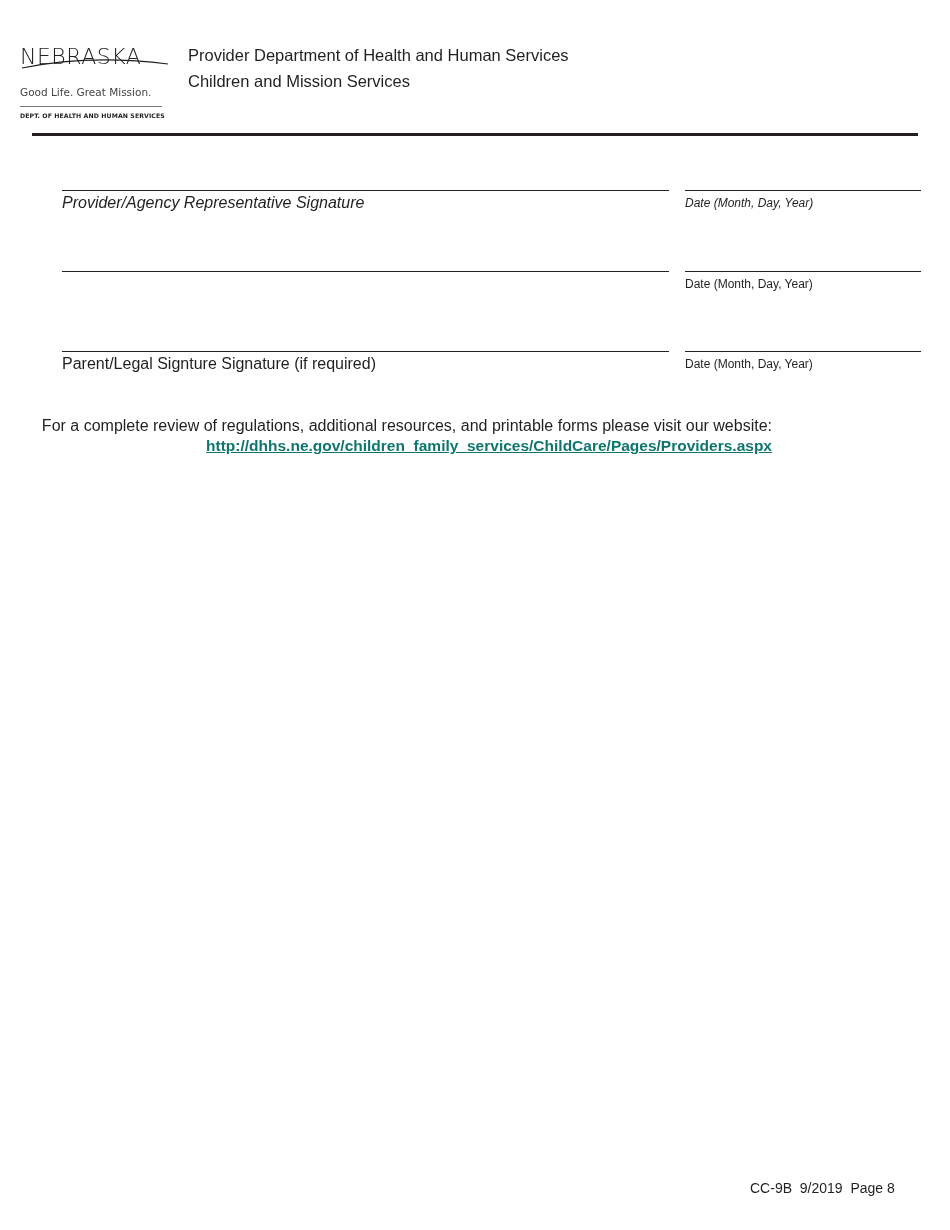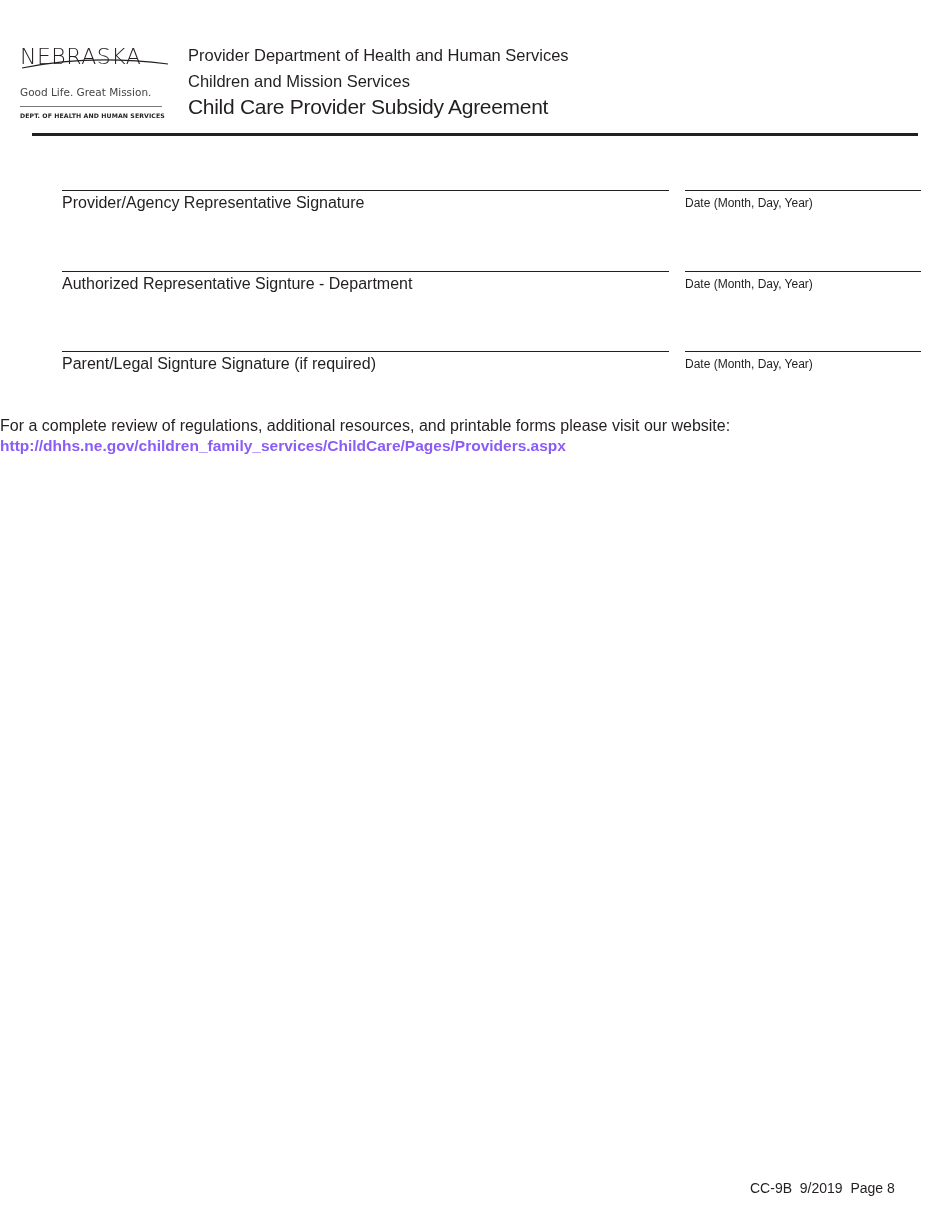--- a/index.html
+++ b/index.html
@@ -28,60 +28,58 @@
     .t3 { font-size: 21px; line-height: 26px; letter-spacing: -0.3px; }
     .header-rule {
       position: absolute; left: 32px; top: 133px; width: 886px; height: 3px; background: #231f20;
     }
     .sig-row { position: absolute; left: 62px; width: 860px; height: 30px; }
     .sig-line { position: absolute; top: 0; left: 0; width: 607px; height: 1px; background: #231f20; }
     .date-line { position: absolute; top: 0; left: 623px; width: 236px; height: 1px; background: #231f20; }
     .sig-label { position: absolute; top: 3px; left: 0; font-size: 16px; line-height: 20px; white-space: nowrap; }
     .date-label { position: absolute; top: 3px; left: 623px; font-size: 12px; line-height: 20px; white-space: nowrap; }
     .footer-note {
-      position: absolute; left: 0; top: 416px; width: 772px; text-align: left;
+      position: absolute; left: 0; top: 416px; width: 772px; text-align: right;
       font-size: 16px; line-height: 20px;
     }
-    .footer-link { font-weight: bold; color: #8b5cf6; font-size: 15.5px; }
+    .footer-link { font-weight: bold; text-decoration: underline; color: #0f766e; font-size: 15.5px; }
     .page-footer { position: absolute; left: 750px; top: 1180px; font-size: 14px; white-space: pre; text-align: right; }
   </style>
 </head>
 <body>
 
 <div class="logo">
   <div class="logo-word">
     <span>NEBRASKA</span>
     <svg class="logo-swoosh" width="150" height="14" viewBox="0 0 150 14">
       <path d="M2 12 Q 70 -2 148 8" stroke="#231f20" stroke-width="1.2" fill="none"></path>
     </svg>
   </div>
   <div class="logo-tag">Good Life. Great Mission.</div>
   <div class="logo-rule"></div>
   <div class="logo-dept">DEPT. OF HEALTH AND HUMAN SERVICES</div>
 </div>
 
 <div class="titles">
   <div class="t1">Provider Department of Health and Human Services</div>
   <div class="t2">Children and Mission Services</div>
-  <div class="t3">Child Care Provider Subsidy Agreement</div>
 </div>
 
 <div class="header-rule"></div>
 
-<div class="sig-row" style="top:190px;">
+<div class="sig-row" style="top:190px;font-style:italic;">
   <div class="sig-line"></div>
   <div class="date-line"></div>
   <div class="sig-label">Provider/Agency Representative Signature</div>
   <div class="date-label">Date (Month, Day, Year)</div>
 </div>
 
 <div class="sig-row" style="top:271px;">
   <div class="sig-line"></div>
   <div class="date-line"></div>
-  <div class="sig-label">Authorized Representative Signture - Department</div>
   <div class="date-label">Date (Month, Day, Year)</div>
 </div>
 
 <div class="sig-row" style="top:351px;">
   <div class="sig-line"></div>
   <div class="date-line"></div>
   <div class="sig-label">Parent/Legal Signture Signature (if required)</div>
   <div class="date-label">Date (Month, Day, Year)</div>
 </div>
 

